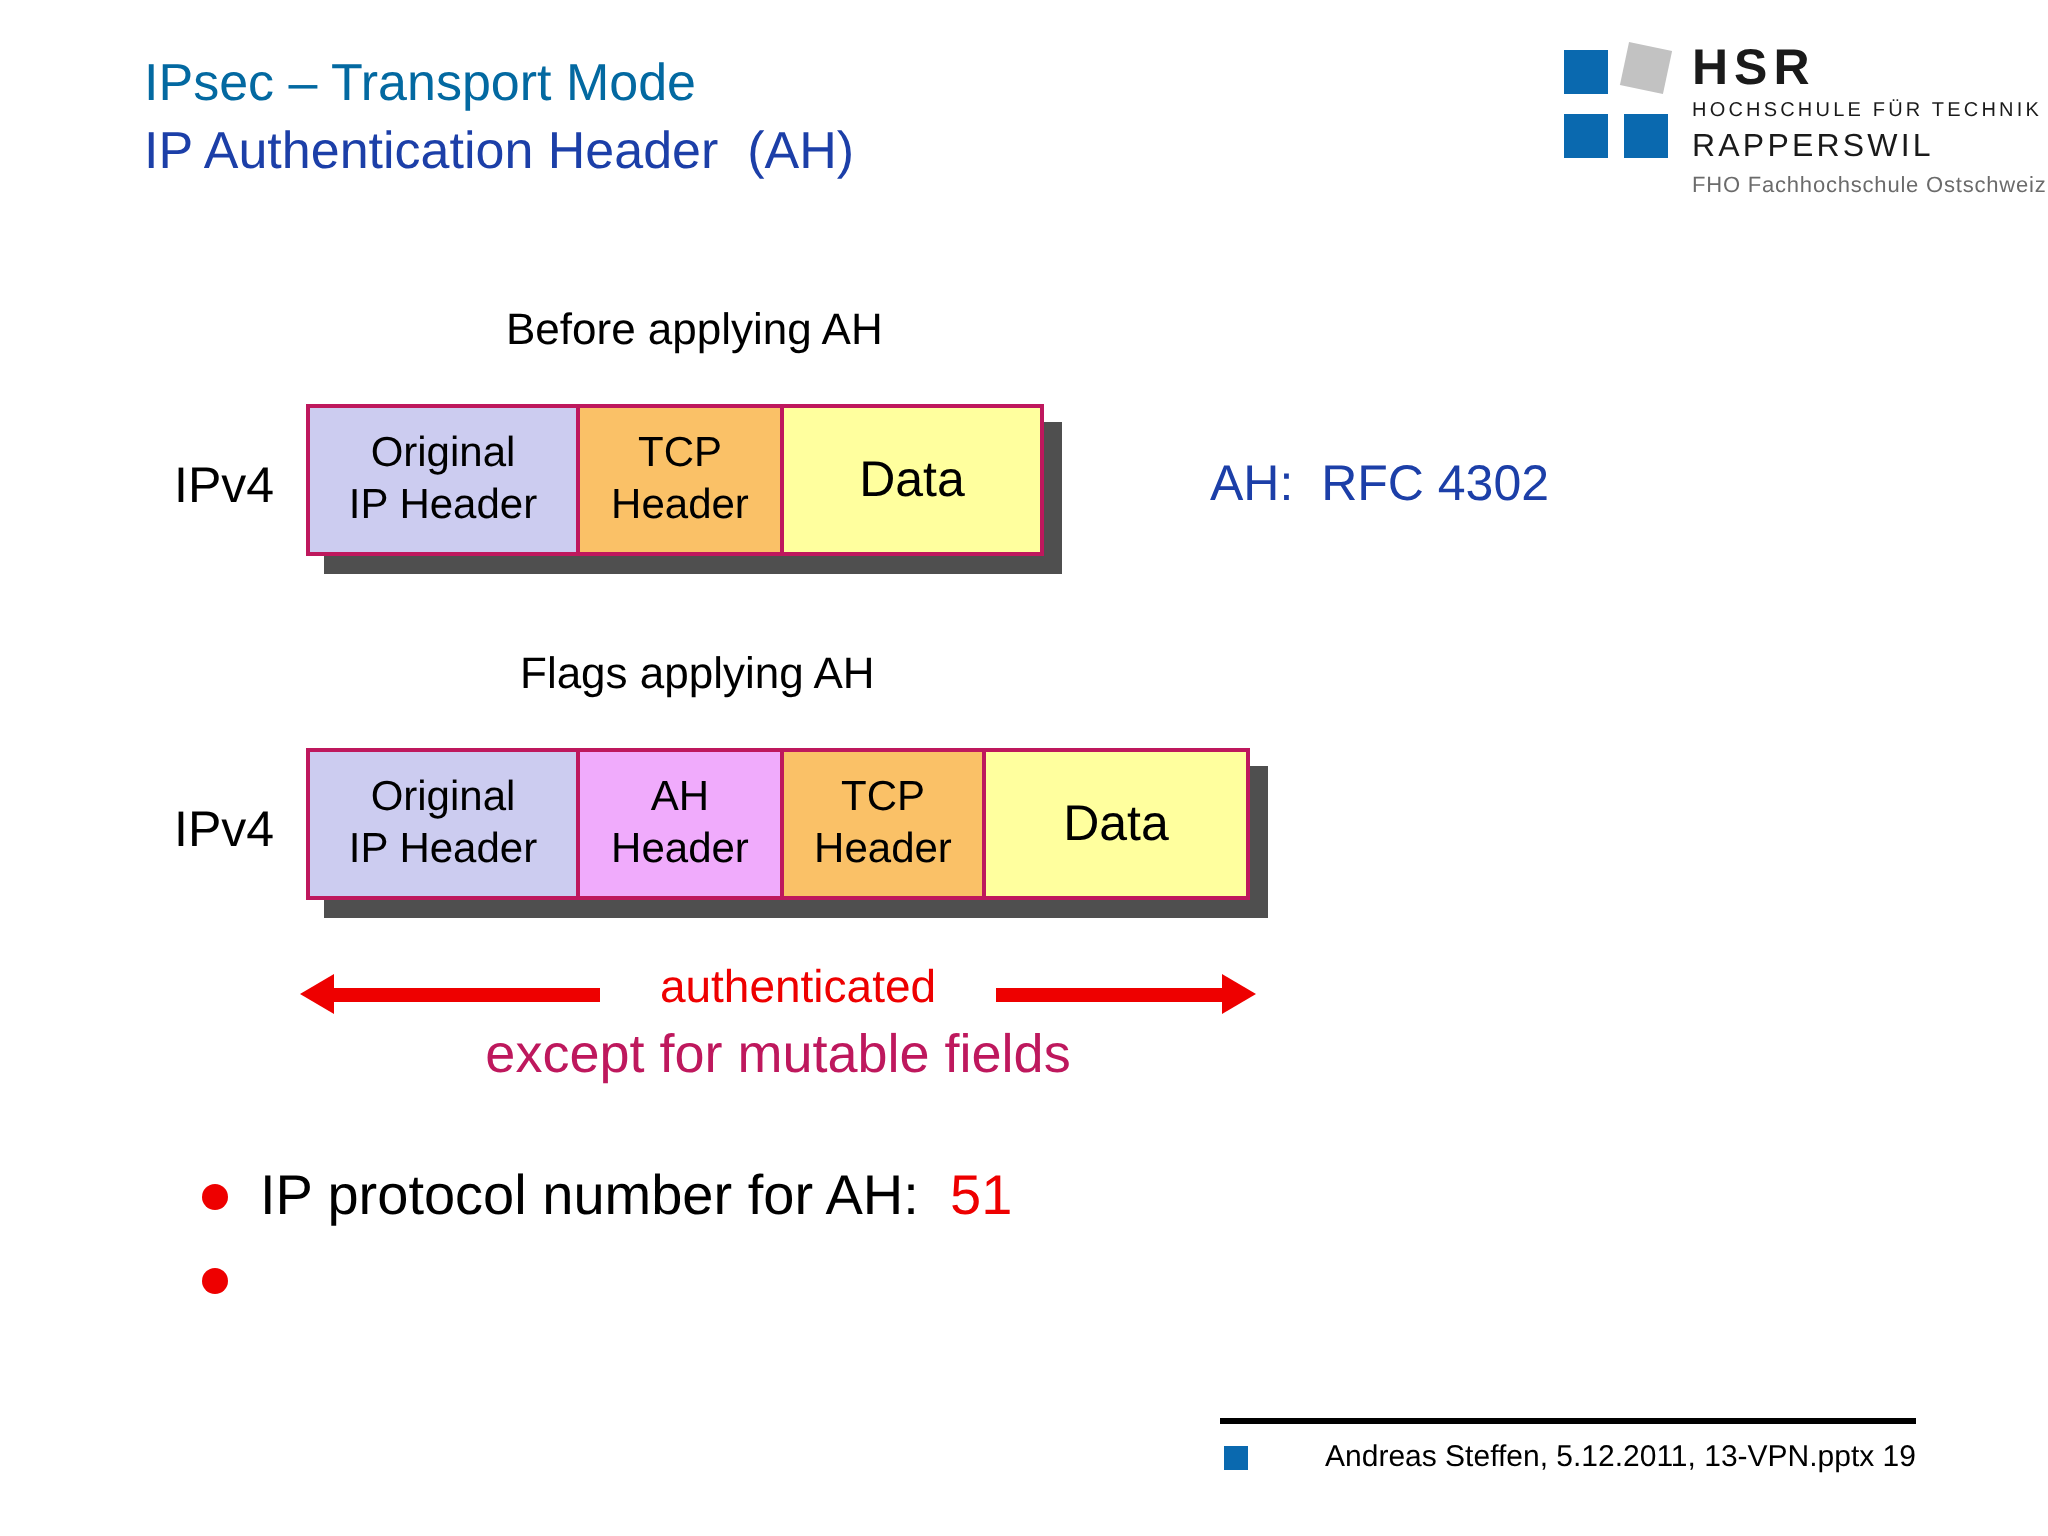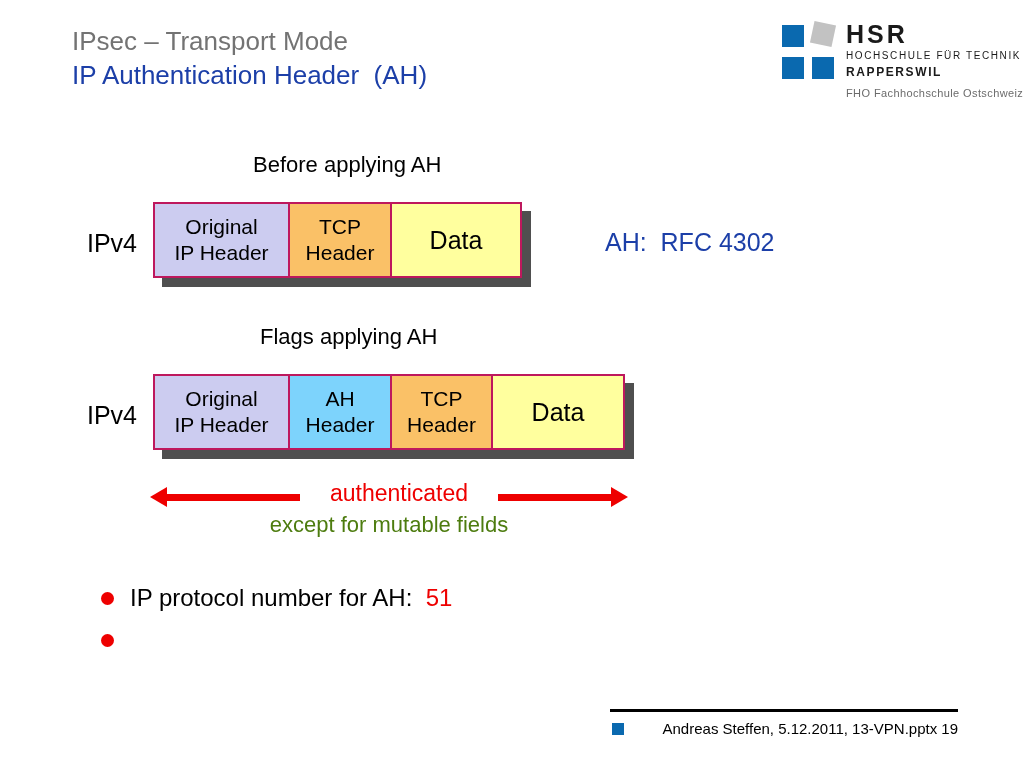--- a/index.html
+++ b/index.html
@@ -4,32 +4,32 @@
 <style>
   * { margin:0; padding:0; box-sizing:border-box; }
   html,body { width:1024px; height:768px; }
   body {
     font-family:"Liberation Sans","DejaVu Sans",sans-serif;
     background:#ffffff; position:relative; overflow:hidden;
   }
   .abs { position:absolute; }
 
   
-  .title-line1 { left:72px; top:26px; font-size:26px; color:#737373; white-space:pre; }
+  .title-line1 { left:72px; top:26px; font-size:26px; color:#0369a1; white-space:pre; }
   .title-line2 { left:72px; top:60px; font-size:26px; color:#1C3FA8; white-space:pre; }
 
   
   .sq { position:absolute; width:22px; height:22px; }
   .sq-tl { left:782px; top:25px; }
   .sq-tr { left:812px; top:23px; transform:rotate(12deg); }
   .sq-bl { left:782px; top:57px; }
   .sq-br { left:812px; top:57px; }
   .logo-acronym { left:846px; top:20px; font-size:25px; font-weight:bold; letter-spacing:3px; color:#1a1a1a; }
   .logo-line1 { left:846px; top:50px; font-size:10px; letter-spacing:1.6px; color:#1a1a1a; }
-  .logo-line2 { left:846px; top:65px; font-size:12px; letter-spacing:1.6px; color:#1a1a1a;font-weight:bold; }
+  .logo-line2 { left:846px; top:65px; font-size:16px; letter-spacing:1.6px; color:#1a1a1a; }
   .logo-subline { left:846px; top:87px; font-size:11px; letter-spacing:0.4px; color:#6B6B6B; }
 
   
   .caption { font-size:22px; color:#000; }
   .caption-before { left:253px; top:152px; }
   .caption-after  { left:260px; top:324px; }
   .proto-label { font-size:25px; color:#000; }
   .proto-before { left:87px; top:229px; }
   .proto-after  { left:87px; top:401px; }
   .rfc-note { left:605px; top:228px; font-size:25px; color:#1C3FA8; white-space:pre; }
@@ -50,27 +50,27 @@
   .arrow-shaft { position:absolute; height:7px; background:#EE0000; }
   .head-left  { position:absolute; width:0; height:0;
     border-top:10px solid transparent; border-bottom:10px solid transparent;
     border-right:17px solid #EE0000; }
   .head-right { position:absolute; width:0; height:0;
     border-top:10px solid transparent; border-bottom:10px solid transparent;
     border-left:17px solid #EE0000; }
   .auth-label { left:300px; top:480px; width:198px; text-align:center;
     font-size:23px; color:#EE0000; }
   .auth-sub { left:153px; top:512px; width:472px; text-align:center;
-    font-size:22px; color:#4d7c0f; }
+    font-size:27px; color:#be185d; }
 
   
   .dot { position:absolute; width:13px; height:13px; border-radius:50%; background:#EE0000; }
   .dot1 { left:101px; top:592px; }
   .dot2 { left:101px; top:634px; }
-  .bullet-text { font-size:24px; color:#000; line-height:34px; }
+  .bullet-text { font-size:28px; color:#000; line-height:34px; }
   .bullet1 { left:130px; top:581px; white-space:pre; }
   .bullet2 { left:130px; top:623px; }
   .red-val { color:#EE0000; }
 
   
   .footer-line { left:610px; top:709px; width:348px; height:3px; background:#000; }
   .footer-sq { left:612px; top:723px; width:12px; height:12px; }
   .footer-text { left:620px; top:720px; width:338px; text-align:right;
     font-size:15px; color:#000; }
 </style>
@@ -109,21 +109,21 @@
 
 <div class="abs rfc-note">AH:  RFC 4302</div>
 
 <div class="abs caption caption-after">Flags applying AH</div>
 <div class="abs proto-label proto-after">IPv4</div>
 <div class="boxrow row-after">
   <div class="pbox" style="width: 137px; background-color: rgb(204, 204, 240);">
     <div class="bl">Original</div>
     <div class="bl">IP Header</div>
   </div>
-  <div class="pbox" style="width: 104px; background-color: #7dd3fc;">
+  <div class="pbox" style="width: 104px; background-color: #f0abfc;">
     <div class="bl">AH</div>
     <div class="bl">Header</div>
   </div>
   <div class="pbox" style="width: 103px; background-color: rgb(250, 193, 103);">
     <div class="bl">TCP</div>
     <div class="bl">Header</div>
   </div>
   <div class="pbox" style="width: 134px; background-color: rgb(255, 255, 158);">
     <div class="bl big">Data</div>
   </div>

